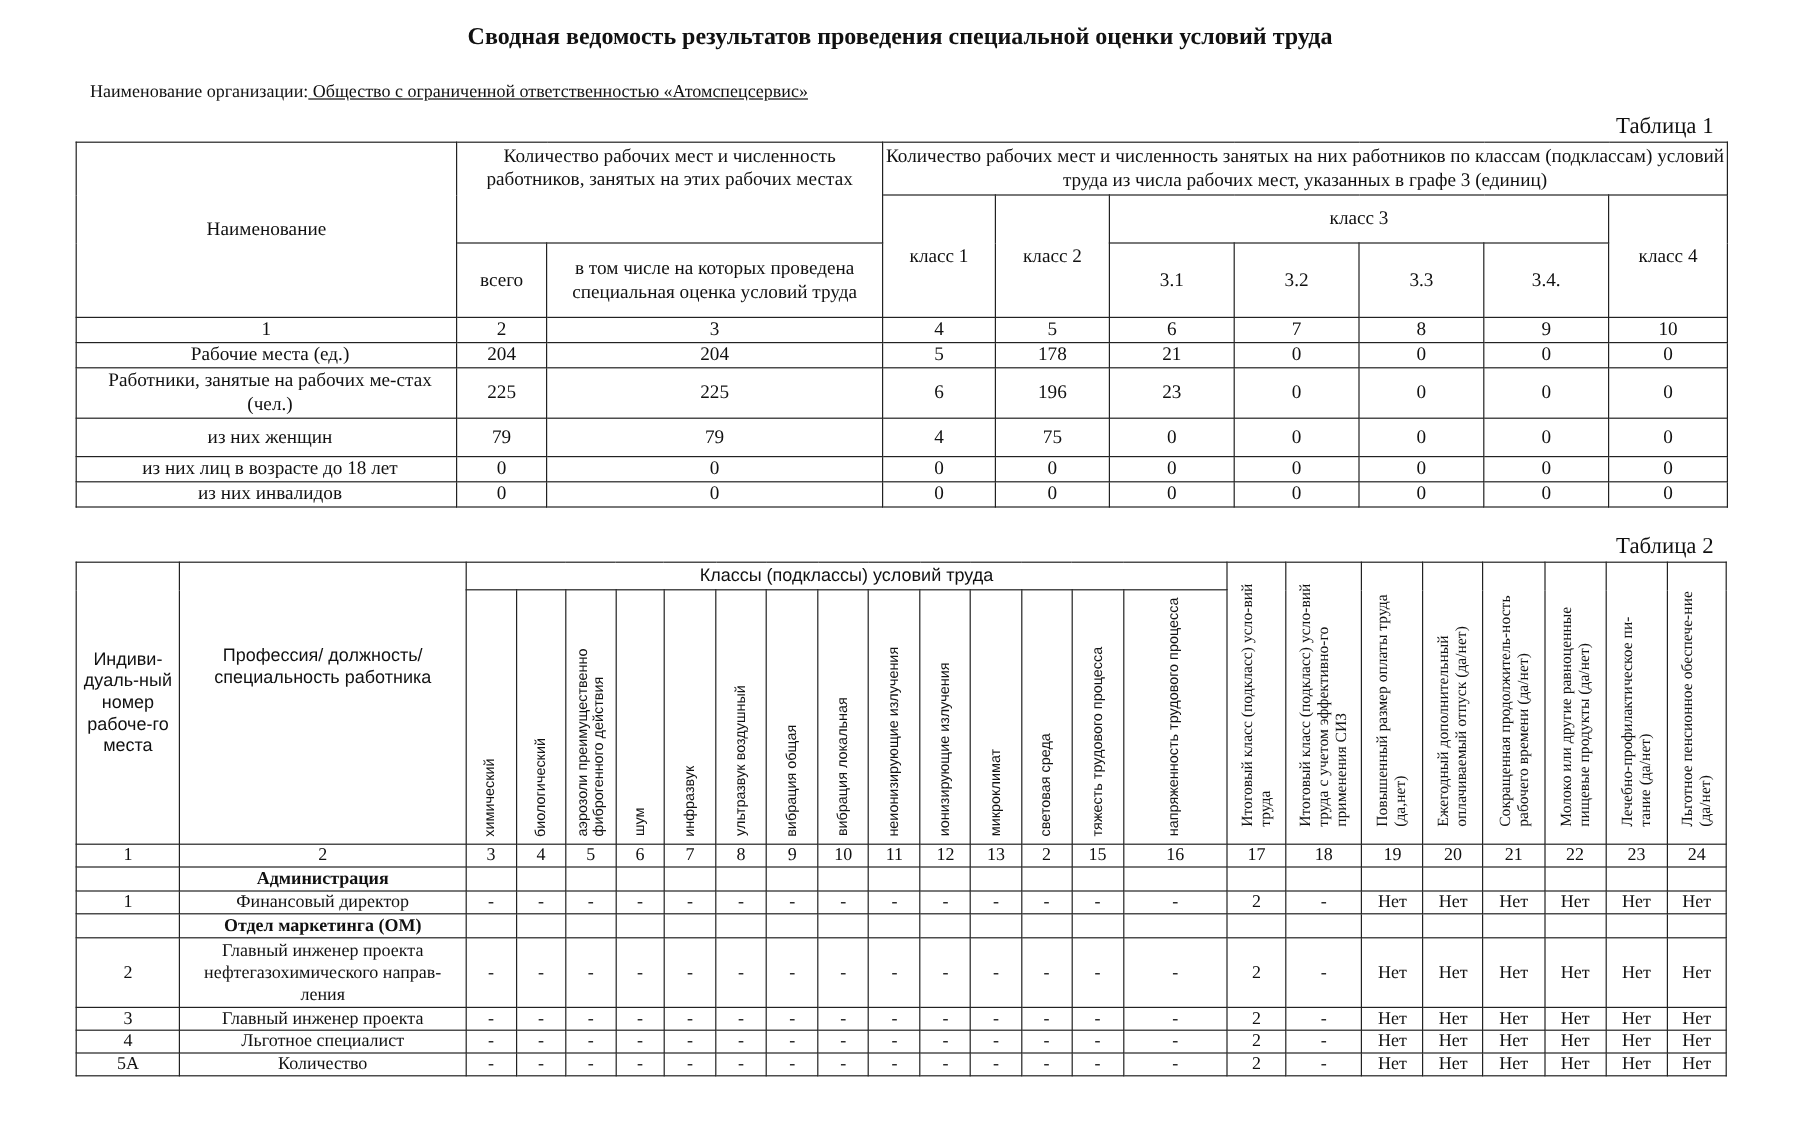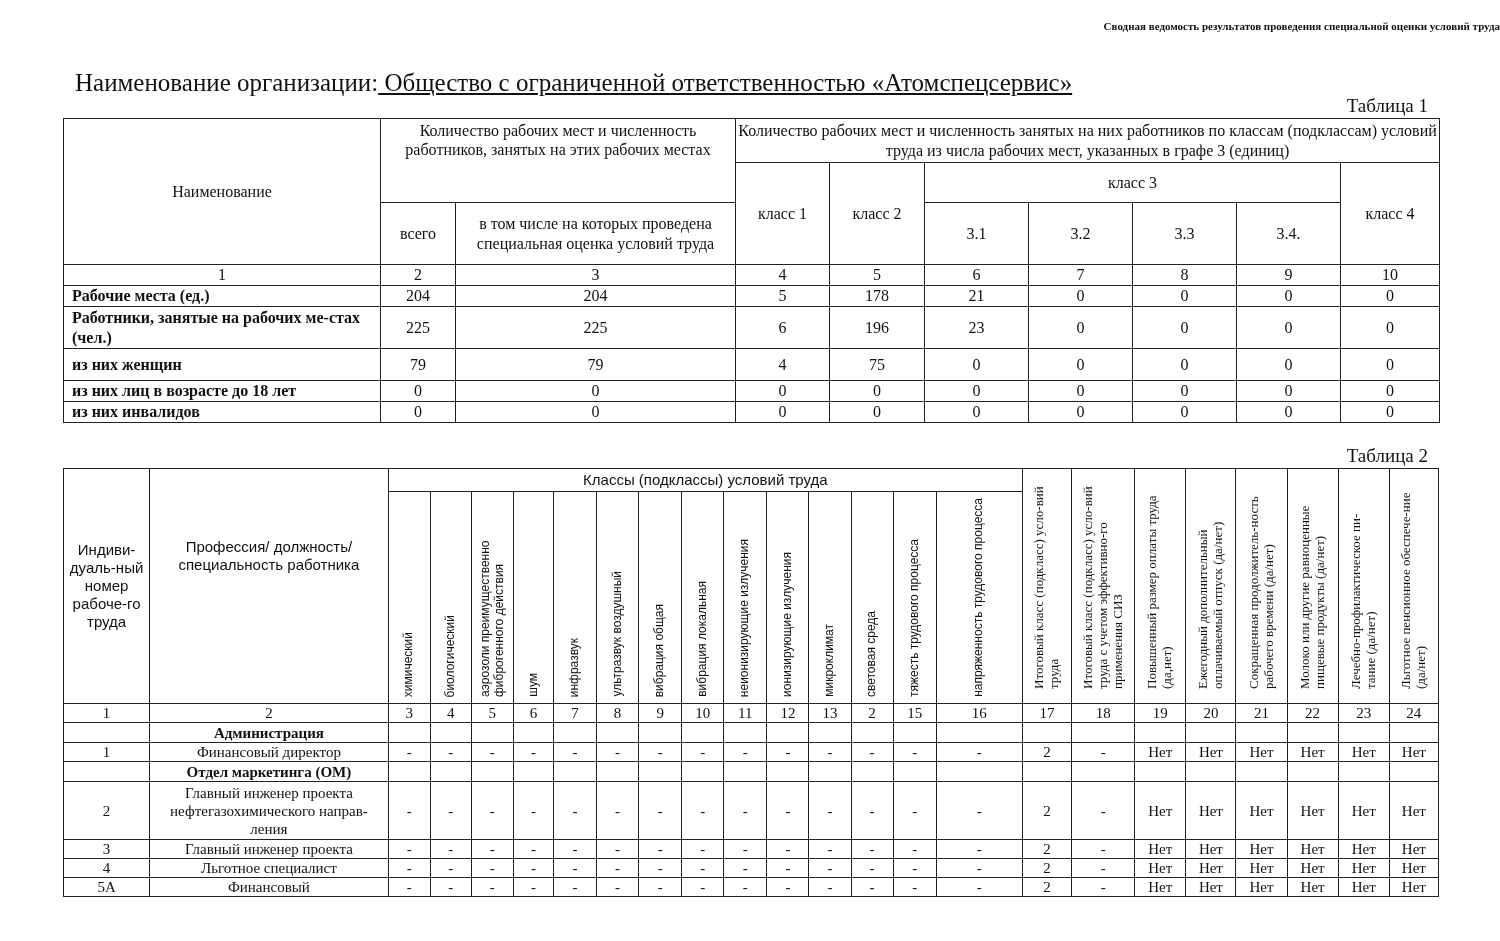--- a/index.html
+++ b/index.html
@@ -1,27 +1,27 @@
 <!DOCTYPE html>
 <html><head>
 <meta charset="utf-8">
 <style>
   html, body { margin:0; padding:0; background:#ffffff; }
   body { width:1500px; height:941px; position:relative; overflow:hidden;
          font-family:"Liberation Serif", serif; color:#111; }
-  .title { position:absolute; left:0; top:20px; width:1500px; text-align:right;
-           font-weight:bold; font-size:11px; }
-  .org { position:absolute; left:75px; top:69px; font-size:25px; }
+  .title { position:absolute; left:0; top:20px; width:1500px; text-align:center;
+           font-weight:bold; font-size:20px; }
+  .org { position:absolute; left:75px; top:69px; font-size:15px; }
   .org .val { text-decoration:underline; }
   .tcap { position:absolute; right:72px; font-size:19px; }
   table { position:absolute; border-collapse:collapse; table-layout:fixed; }
   td, th { border:1.6px solid #222; padding:0 2px; text-align:center;
            vertical-align:middle; font-weight:normal; line-height:1.2; }
   #t1 { left:63px; top:118px; width:1376px; font-size:16px; }
-  #t1 td.lbl { text-align:left; padding-left:8px;font-weight:bold; }
+  #t1 td.lbl { text-align:center; padding-left:8px; }
   #t2 { left:63px; top:468px; width:1376px; font-size:15px; }
   #t2 .rot { writing-mode:vertical-rl; transform:rotate(180deg);
              font-family:"Liberation Sans", sans-serif; font-size:12px;
              text-align:left; margin:0 auto; line-height:1.15; max-height:205px; }
   #t2 .rot.serif { font-family:"Liberation Serif", serif; font-size:13px; }
   #t2 td.grp { font-weight:bold; }
   #t2 .hdr-big { font-family:"Liberation Sans", sans-serif; font-size:15px;margin-top:36px; }
 </style>
 </head>
 <body>
@@ -167,21 +167,21 @@
       <col style="width: 63px;">
       <col style="width: 51px;">
       <col style="width: 50px;">
       <col style="width: 51px;">
       <col style="width: 51px;">
       <col style="width: 51px;">
       <col style="width: 49px;">
     </colgroup>
   <tbody>
       <tr style="height:23px">
-    <td rowspan="2" class="hdr-big">Индиви-дуаль-ный номер рабоче-го труда</td>
+    <td rowspan="2" class="hdr-big">Индиви-дуаль-ный номер рабоче-го места</td>
     <td rowspan="2" class="hdr-big" style="vertical-align:middle;padding-bottom:60px">Профессия/ должность/ специальность работника</td>
     <td colspan="14" class="hdr-big">Классы (подклассы) условий труда</td>
     <td rowspan="2">
           <div class="rot serif">Итоговый класс (подкласс) усло-вий труда</div>
         </td>
     <td rowspan="2">
           <div class="rot serif">Итоговый класс (подкласс) усло-вий труда с учетом эффективно-го применения СИЗ</div>
         </td>
     <td rowspan="2">
           <div class="rot serif">Повышенный размер оплаты труда (да,нет)</div>
@@ -425,21 +425,21 @@
         <td>-</td>
         <td>Нет</td>
         <td>Нет</td>
         <td>Нет</td>
         <td>Нет</td>
         <td>Нет</td>
         <td>Нет</td>
       </tr>
       <tr style="height: 19px;">
         <td>5А</td>
-        <td>Финансовый</td>
+        <td>Количество</td>
         <td>-</td>
         <td>-</td>
         <td>-</td>
         <td>-</td>
         <td>-</td>
         <td>-</td>
         <td>-</td>
         <td>-</td>
         <td>-</td>
         <td>-</td>

